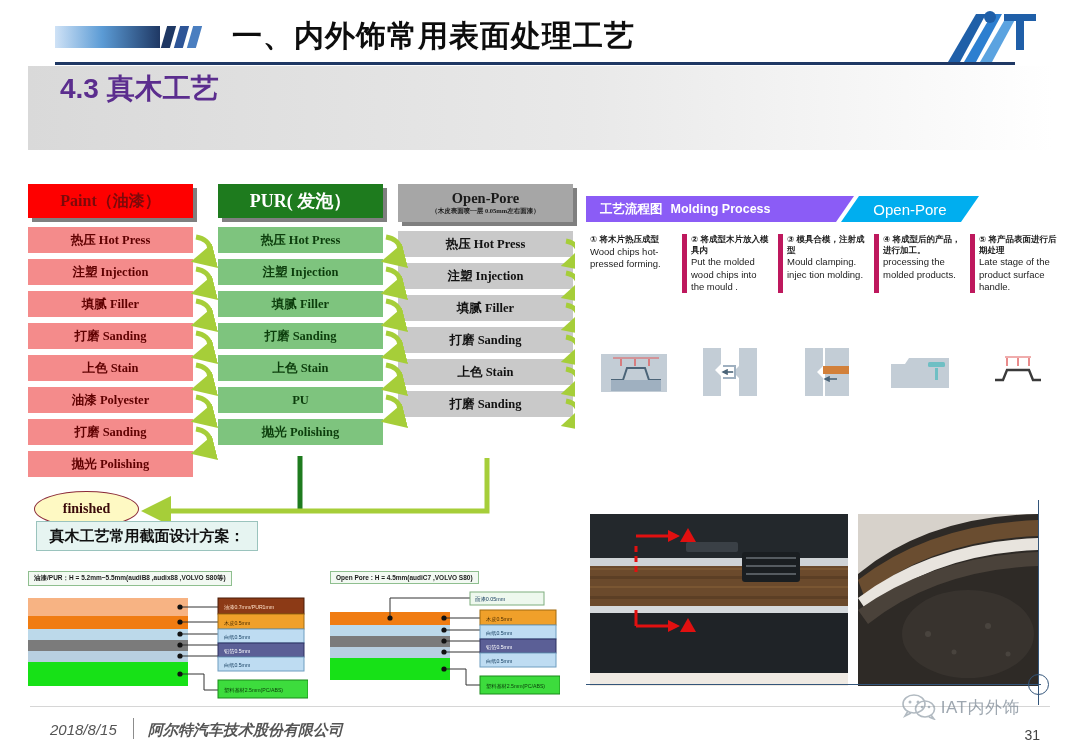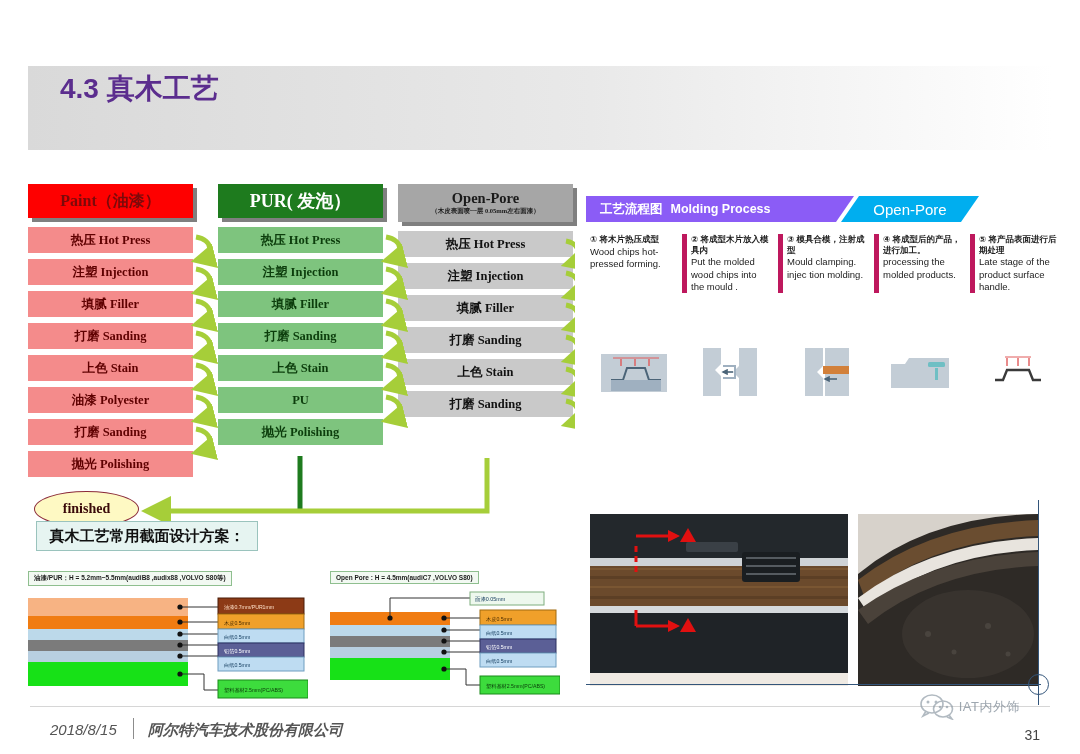--- a/index.html
+++ b/index.html
@@ -149,27 +149,47 @@
     position: absolute; left: 50px; top: 721px;
     font-size: 15px; color: #555; font-style: italic;
   }
   .foot-sep { position: absolute; left: 133px; top: 718px; width: 1px; height: 21px; background: #8c8c8c; }
   .foot-co {
     position: absolute; left: 148px; top: 721px;
     font-size: 15px; color: #555; font-style: italic; font-weight: bold;
   }
   .pageno { position: absolute; right: 40px; top: 727px; font-size: 14px; color: #444; }
   .wm { position: absolute; right: 60px; top: 694px; display: flex; align-items: center; opacity: .75; }
-  .wm-txt { font-size: 13px; color: #7e8a96; margin-left: 5px; letter-spacing: .5px; }
+  .wm-txt { font-size: 17px; color: #7e8a96; margin-left: 5px; letter-spacing: .5px; }
 </style>
 </head>
 <body>
 
 <div class="slide">
 
+  <div class="header">
+    <div class="hdr-bars">
+      <div class="bar-grad"></div>
+      <div class="bar-s b1"></div>
+      <div class="bar-s b2"></div>
+      <div class="bar-s b3"></div>
+    </div>
+    <div class="hdr-title">一、内外饰常用表面处理工艺</div>
+    <div class="hdr-rule"></div>
+    <div class="logo">
+      <svg width="118" height="54" viewBox="0 0 118 54">
+        <path d="M18 52 L46 4 L56 4 L30 52 Z" fill="#1f5fa8"></path>
+        <path d="M34 52 L62 4 L72 4 L46 52 Z" fill="#2d7fd0"></path>
+        <path d="M50 52 L78 4 L88 4 L62 52 Z" fill="#5ba3e0"></path>
+        <circle cx="60" cy="7" r="6" fill="#1f5fa8"></circle>
+        <rect x="74" y="4" width="32" height="7" fill="#1f5fa8"></rect>
+        <rect x="86" y="4" width="8" height="36" fill="#1f5fa8"></rect>
+      </svg>
+    </div>
+  </div>
 
   <div class="band"></div>
   <div class="sec-no">4.3 真木工艺</div>
 
   <div class="flow">
 
     <div class="col col-paint">
       <div class="col-head paint">Paint（油漆）</div>
       <div class="step paint">热压 Hot Press</div>
       <div class="step paint">注塑 Injection</div>

